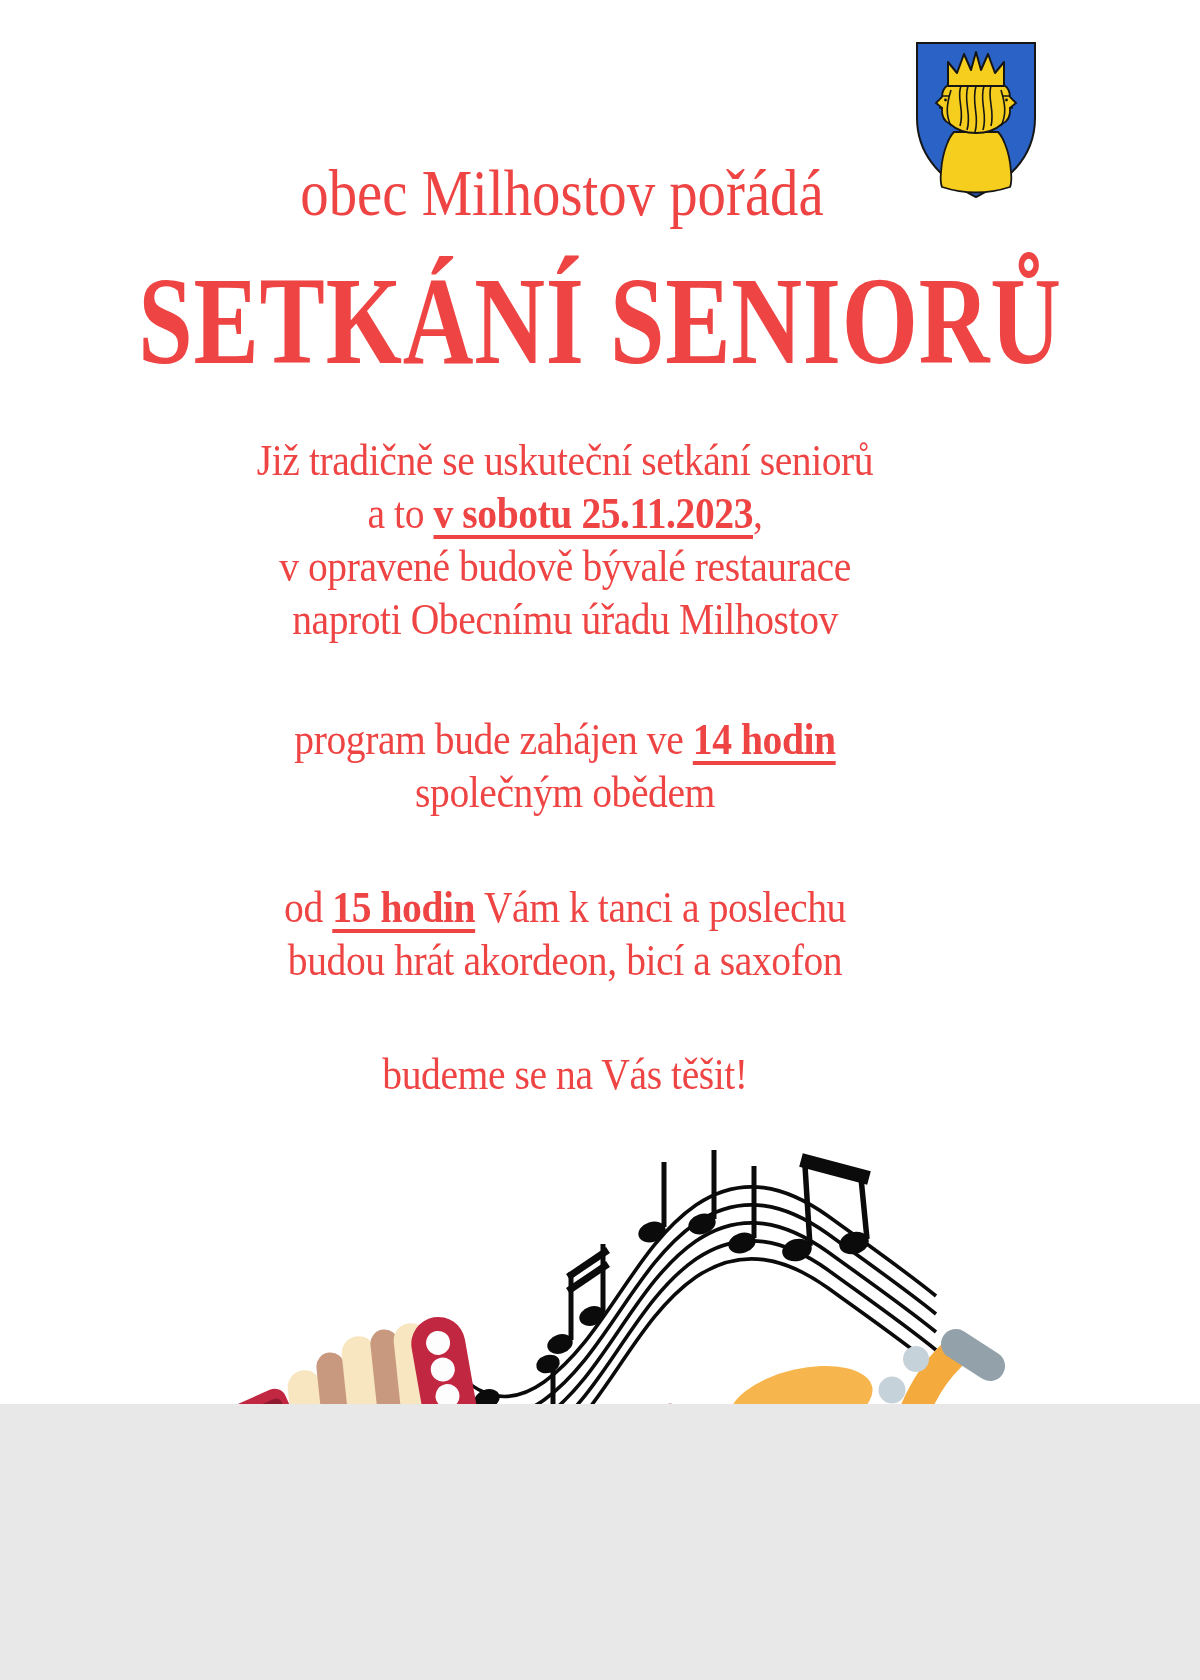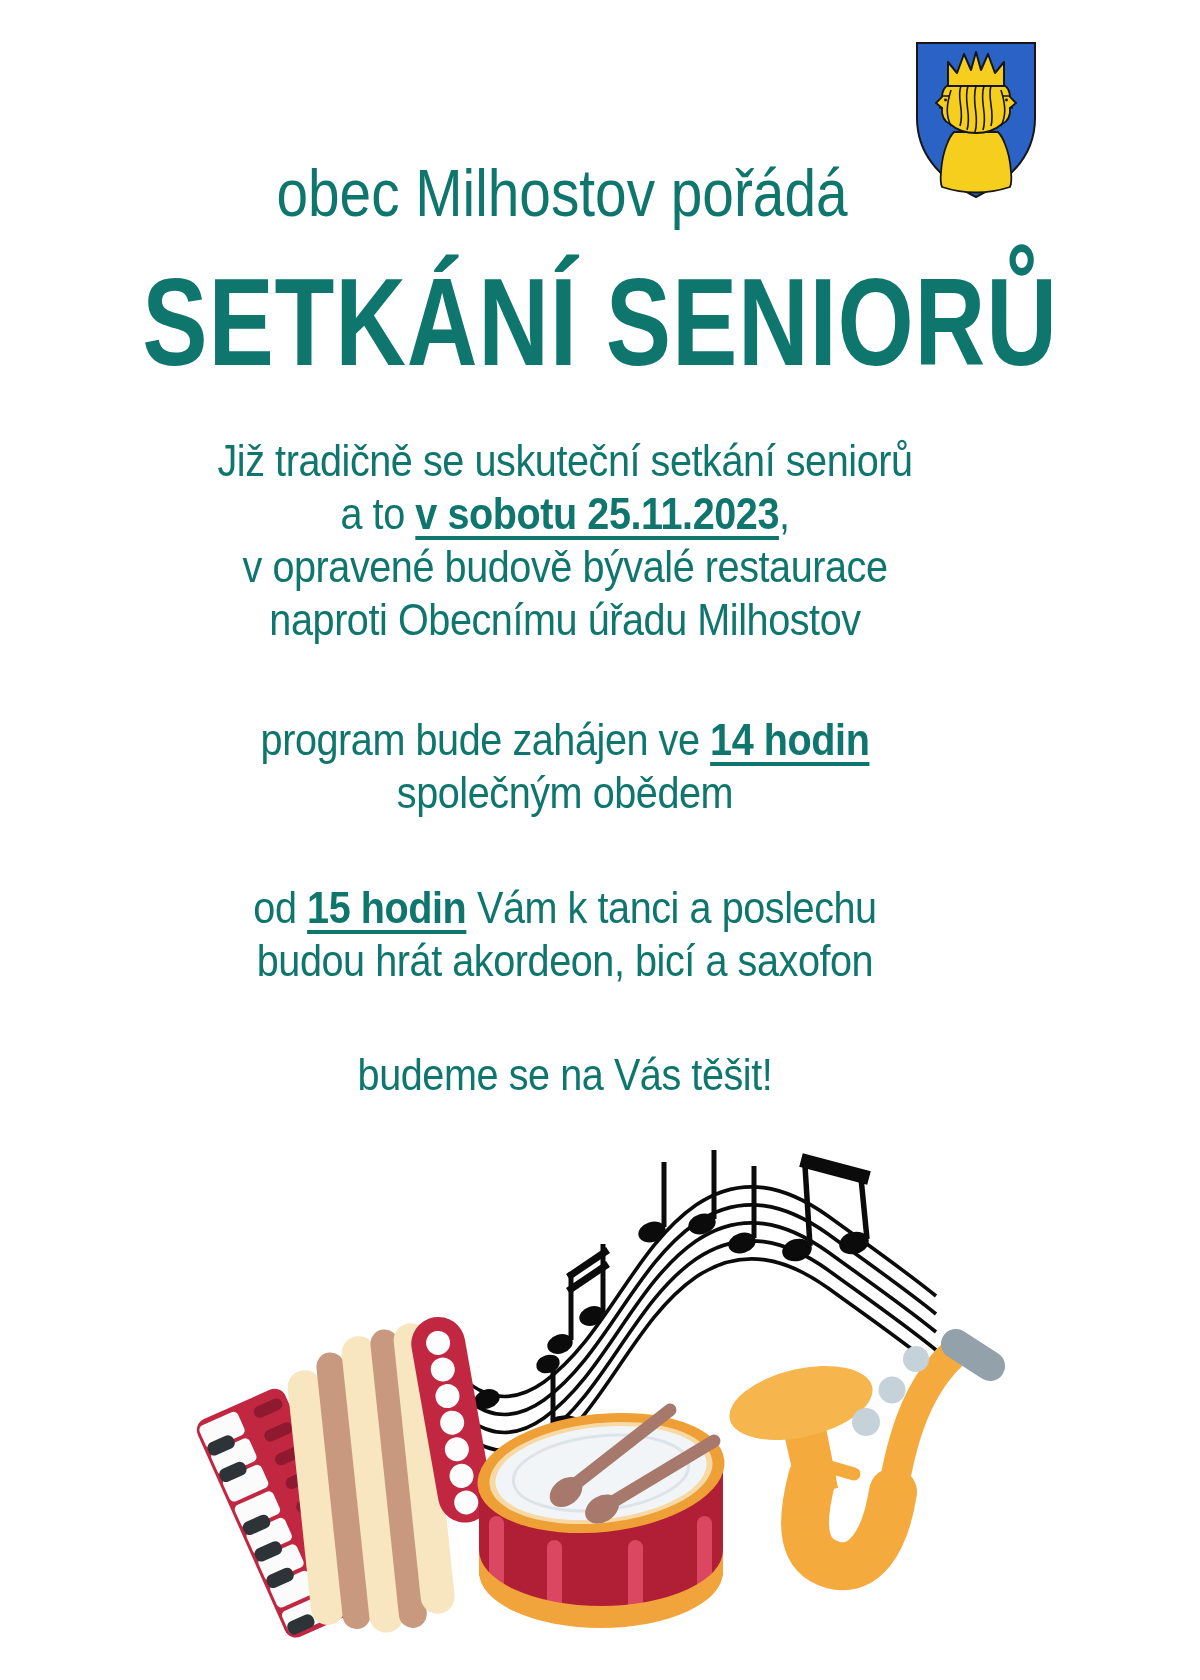--- a/index.html
+++ b/index.html
@@ -1,19 +1,19 @@
 <!DOCTYPE html>
 <html><head>
 <meta charset="utf-8">
 <style>
   html,body { margin:0; padding:0; background:#e8e8e8; }
   .poster {
-    position:relative; width:1200px; height:1680px; margin:0 auto;
+    position:relative; width:1200px; height:1404px; margin:0 auto;
     background:#ffffff; overflow:hidden;
-    font-family:Liberation Sans, sans-serif; color:#0f766e;
+    font-family:Liberation Serif, serif; color:#ef4444;
   }
   .txt { position:absolute; text-align:center; white-space:nowrap; }
   .header {
     top:160px; left:0; width:1124px;
     font-size:66px; line-height:66px;
     transform:scaleX(.86); transform-origin:50% 50%;
   }
   .title {
     top:266px; left:0; width:1200px;
     font-size:124px; line-height:112px; font-weight:bold; letter-spacing:1px;

